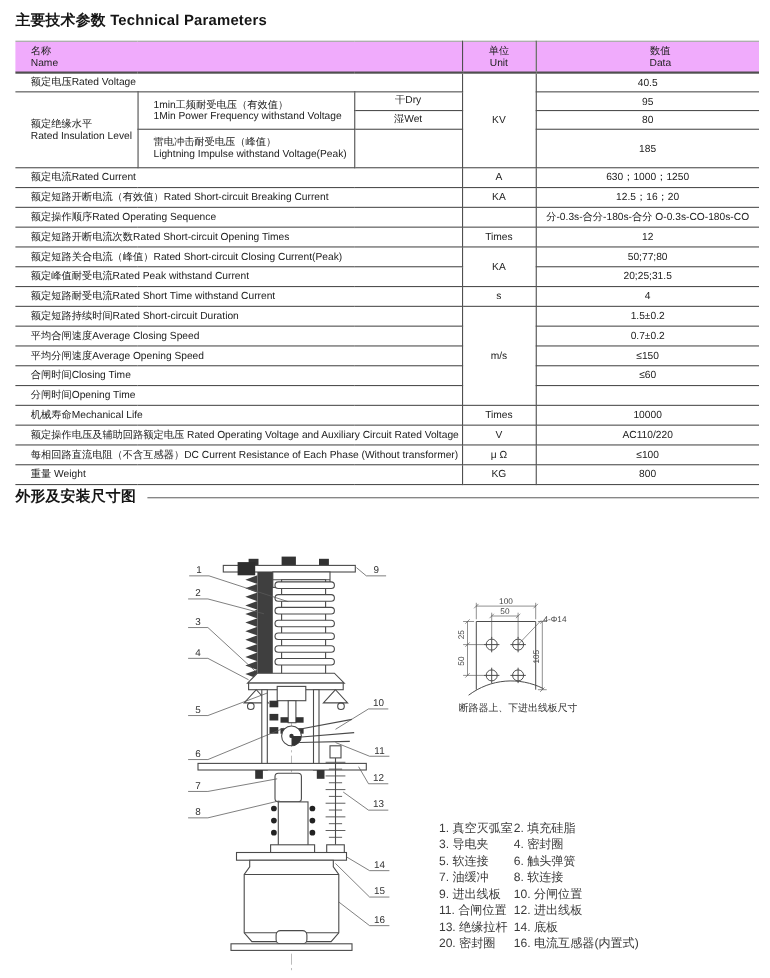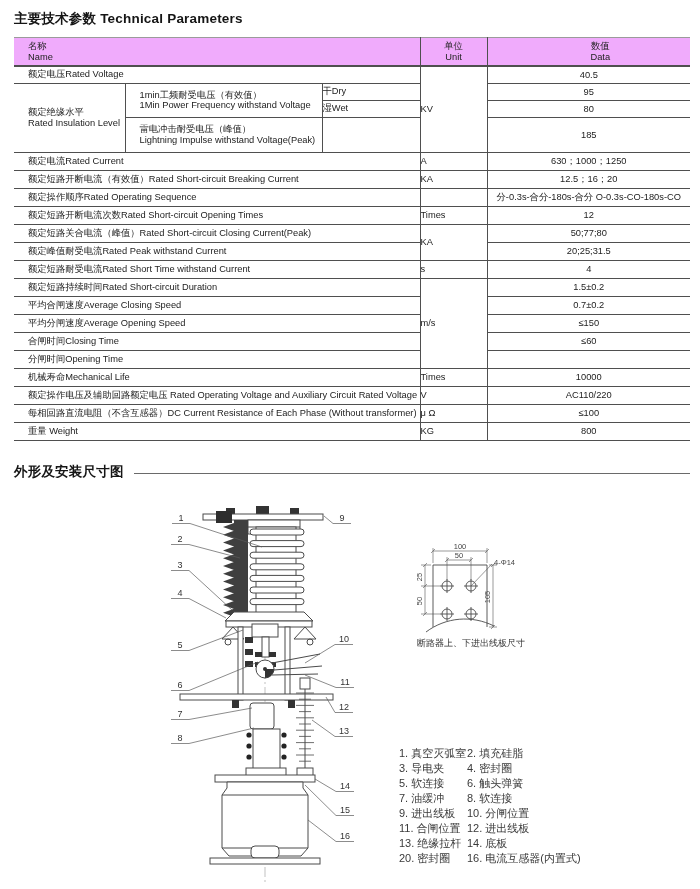--- a/index.html
+++ b/index.html
@@ -1,32 +1,32 @@
 <!DOCTYPE html>
 <html><head>
 <meta charset="utf-8">
 <style>
   html,body{margin:0;padding:0;}
   body{width:700px;height:889px;position:relative;background:#fff;
        font-family:"Liberation Sans",sans-serif;color:#222;overflow:hidden;}
   .sec-title{position:absolute;left:14px;font-size:13.5px;font-weight:700;color:#151515;
              letter-spacing:.2px;white-space:nowrap;}
   #sec1-title{top:10px;}
-  #sec2-wrap{position:absolute;left:14px;top:463px;width:676px;display:flex;align-items:center;text-align:right;}
+  #sec2-wrap{position:absolute;left:14px;top:442px;width:676px;display:flex;align-items:center;text-align:right;}
   #sec2-wrap .rule{flex:1;height:0;border-bottom:1.4px solid #6a6a6a;margin-left:10px;margin-top:3px;}
 
   table{position:absolute;left:14px;top:37px;width:676px;border-collapse:collapse;table-layout:fixed;}
   th,td{border:1px solid #4f4f4f;font-size:9.3px;font-weight:normal;color:#222;
         padding:0;overflow:hidden;white-space:nowrap;vertical-align:middle;}
   thead th{background:#f0abfc;border-top:1px solid #9b9b9b;border-bottom:2px solid #4f4f4f;height:27px;}
   .eL{border-left:none!important;}
   .eR{border-right:none!important;padding-left:23px;}
   .name{text-align:left;padding-left:14px;}
   .name div{line-height:10.5px;}
-  .ctr,.unit{text-align:left;margin-top:36px;}
+  .ctr,.unit{text-align:center;margin-top:36px;}
   .val{text-align:center;border-right:none;}
   tr.h17{height:17px;} tr.h35{height:35px;} tr.h18{height:18px;}
   th.th-name{text-align:left;padding-left:14px;}
   th div{line-height:11px;}
 
   #drawing-svg{position:absolute;left:0;top:505px;font-family:"Liberation Sans",sans-serif;}
   #parts-list{position:absolute;left:399px;top:747px;display:grid;
               grid-template-columns:62px auto;column-gap:6px;row-gap:3px;
               font-size:11px;line-height:12px;color:#3a3a3a;white-space:nowrap;}
 </style>

